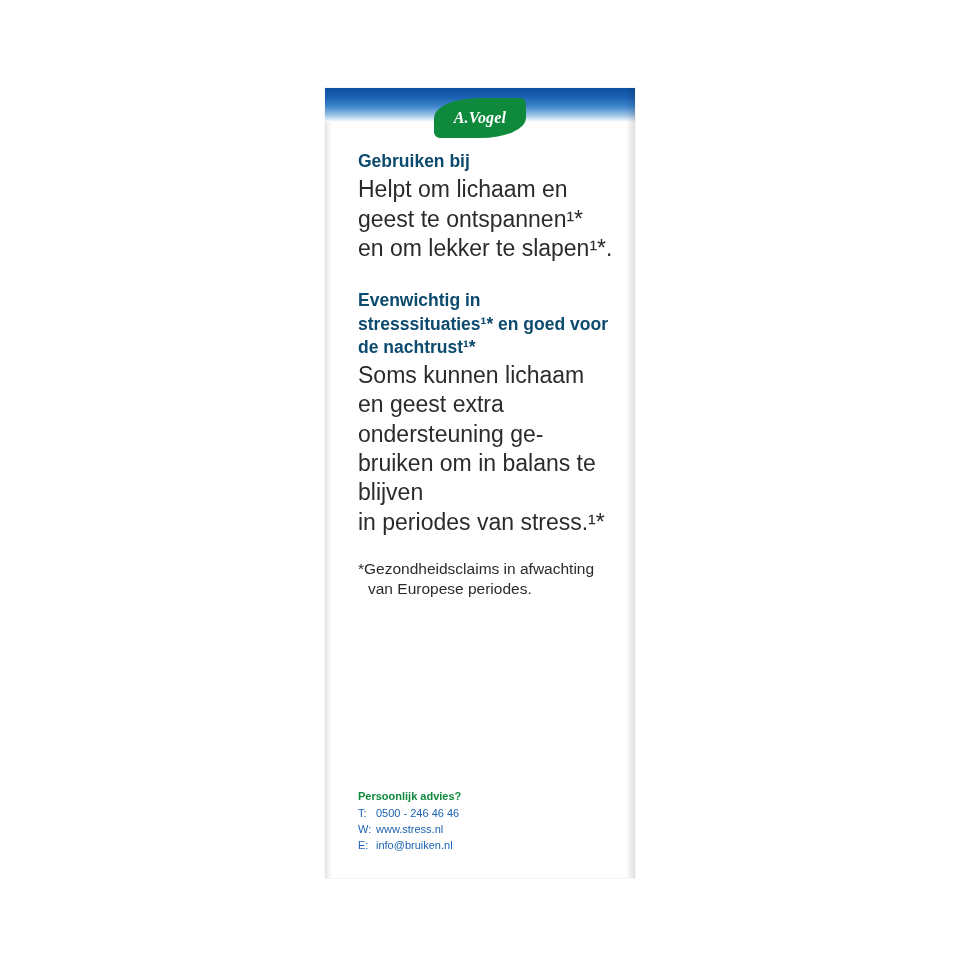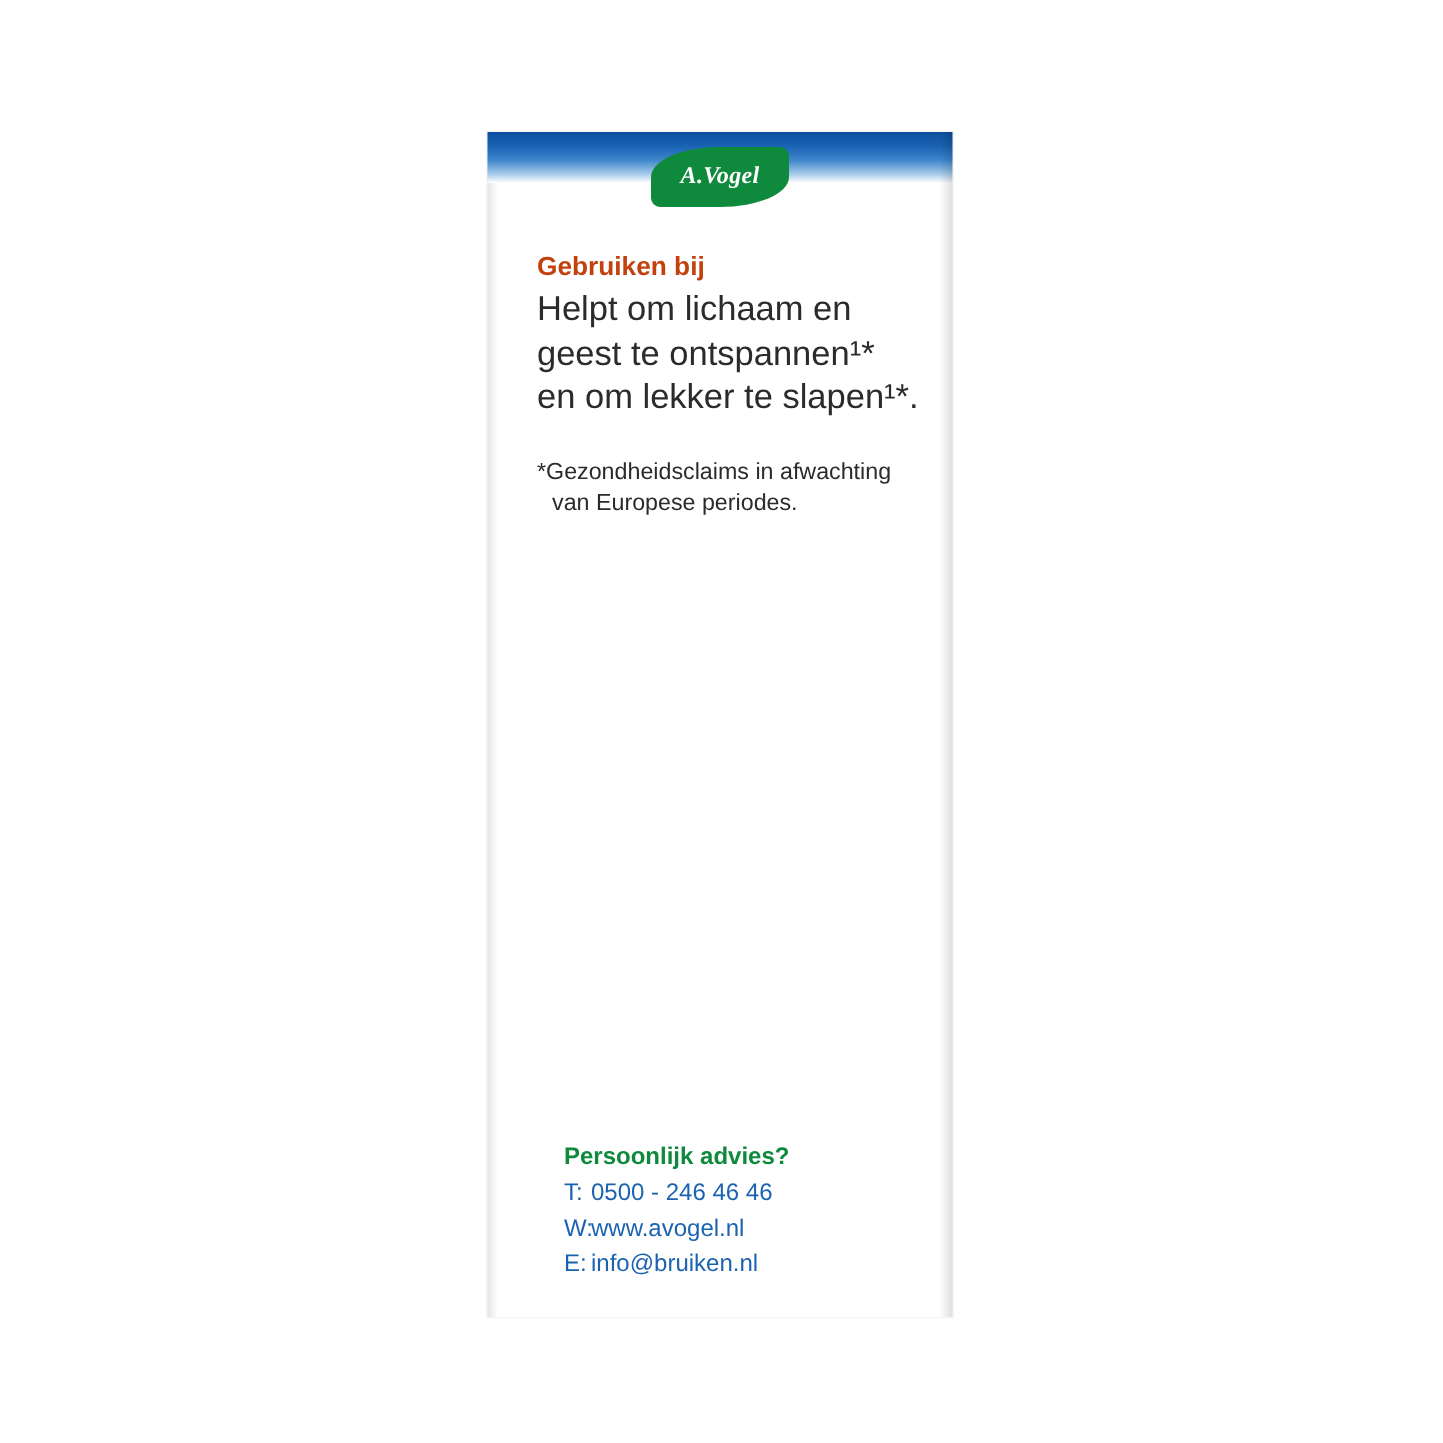--- a/index.html
+++ b/index.html
@@ -98,25 +98,25 @@
 
   
   .content {
     position: absolute;
     left: 33px;
     top: 62px;
     right: 22px;
   }
 
   .heading {
-    color: #c2410c;
+    color: #0c4a6e;
     font-size: 17.5px;
     font-weight: bold;
     line-height: 1.32;
-    margin: 16px 0 2px 0;
+    margin: 0 0 2px 0;
   }
 
   .body-text {
     color: #2b2b2b;
     font-size: 23px;
     line-height: 1.28;
     margin: 0;
     white-space: pre-line;
   }
 
@@ -130,24 +130,24 @@
     margin: 0;
   }
   .hang {
     padding-left: 10px;
     text-indent: -10px;
   }
 
   
   .contact {
     position: absolute;
-    left: 51px;
+    left: 33px;
     bottom: 24px;
     color: #1b63b0;
-    font-size: 16px;
+    font-size: 11px;
     line-height: 1.45;
   }
   .contact .c-title {
     color: #0f8a3d;
     font-weight: bold;
     margin-bottom: 1px;
   }
   .contact .c-row {
     display: flex;
     gap: 6px;
@@ -168,37 +168,44 @@
       <div class="logo-text">A.Vogel</div>
     </div>
 
     <div class="content">
 
       <div class="block">
         <p class="heading">Gebruiken bij</p>
         <p class="body-text">Helpt om lichaam en geest te ontspannen¹* en om lekker te slapen¹*.</p>
       </div>
 
+      <div class="block tight">
+        <p class="heading">Evenwichtig in stresssituaties¹*
+en goed voor de nachtrust¹*</p>
+        <p class="body-text">Soms kunnen lichaam en geest extra ondersteuning ge-
+bruiken om in balans te blijven
+in periodes van stress.¹*</p>
+      </div>
 
 
       <div class="block">
         <p class="footnote hang">*Gezondheidsclaims in afwachting van Europese periodes.</p>
       </div>
 
     </div>
 
     <div class="contact">
       <div class="c-title">Persoonlijk advies?</div>
       <div class="c-row">
         <span class="c-key">T:</span>
         <span>0500 - 246 46 46</span>
       </div>
       <div class="c-row">
         <span class="c-key">W:</span>
-        <span>www.avogel.nl</span>
+        <span>www.stress.nl</span>
       </div>
       <div class="c-row">
         <span class="c-key">E:</span>
         <span>info@bruiken.nl</span>
       </div>
     </div>
 
   </div>
 </div>
 

